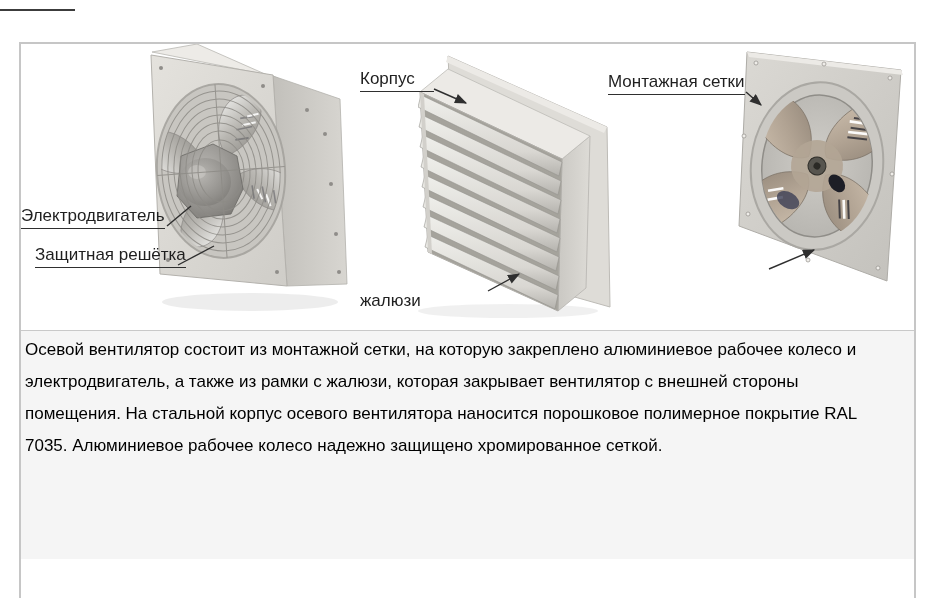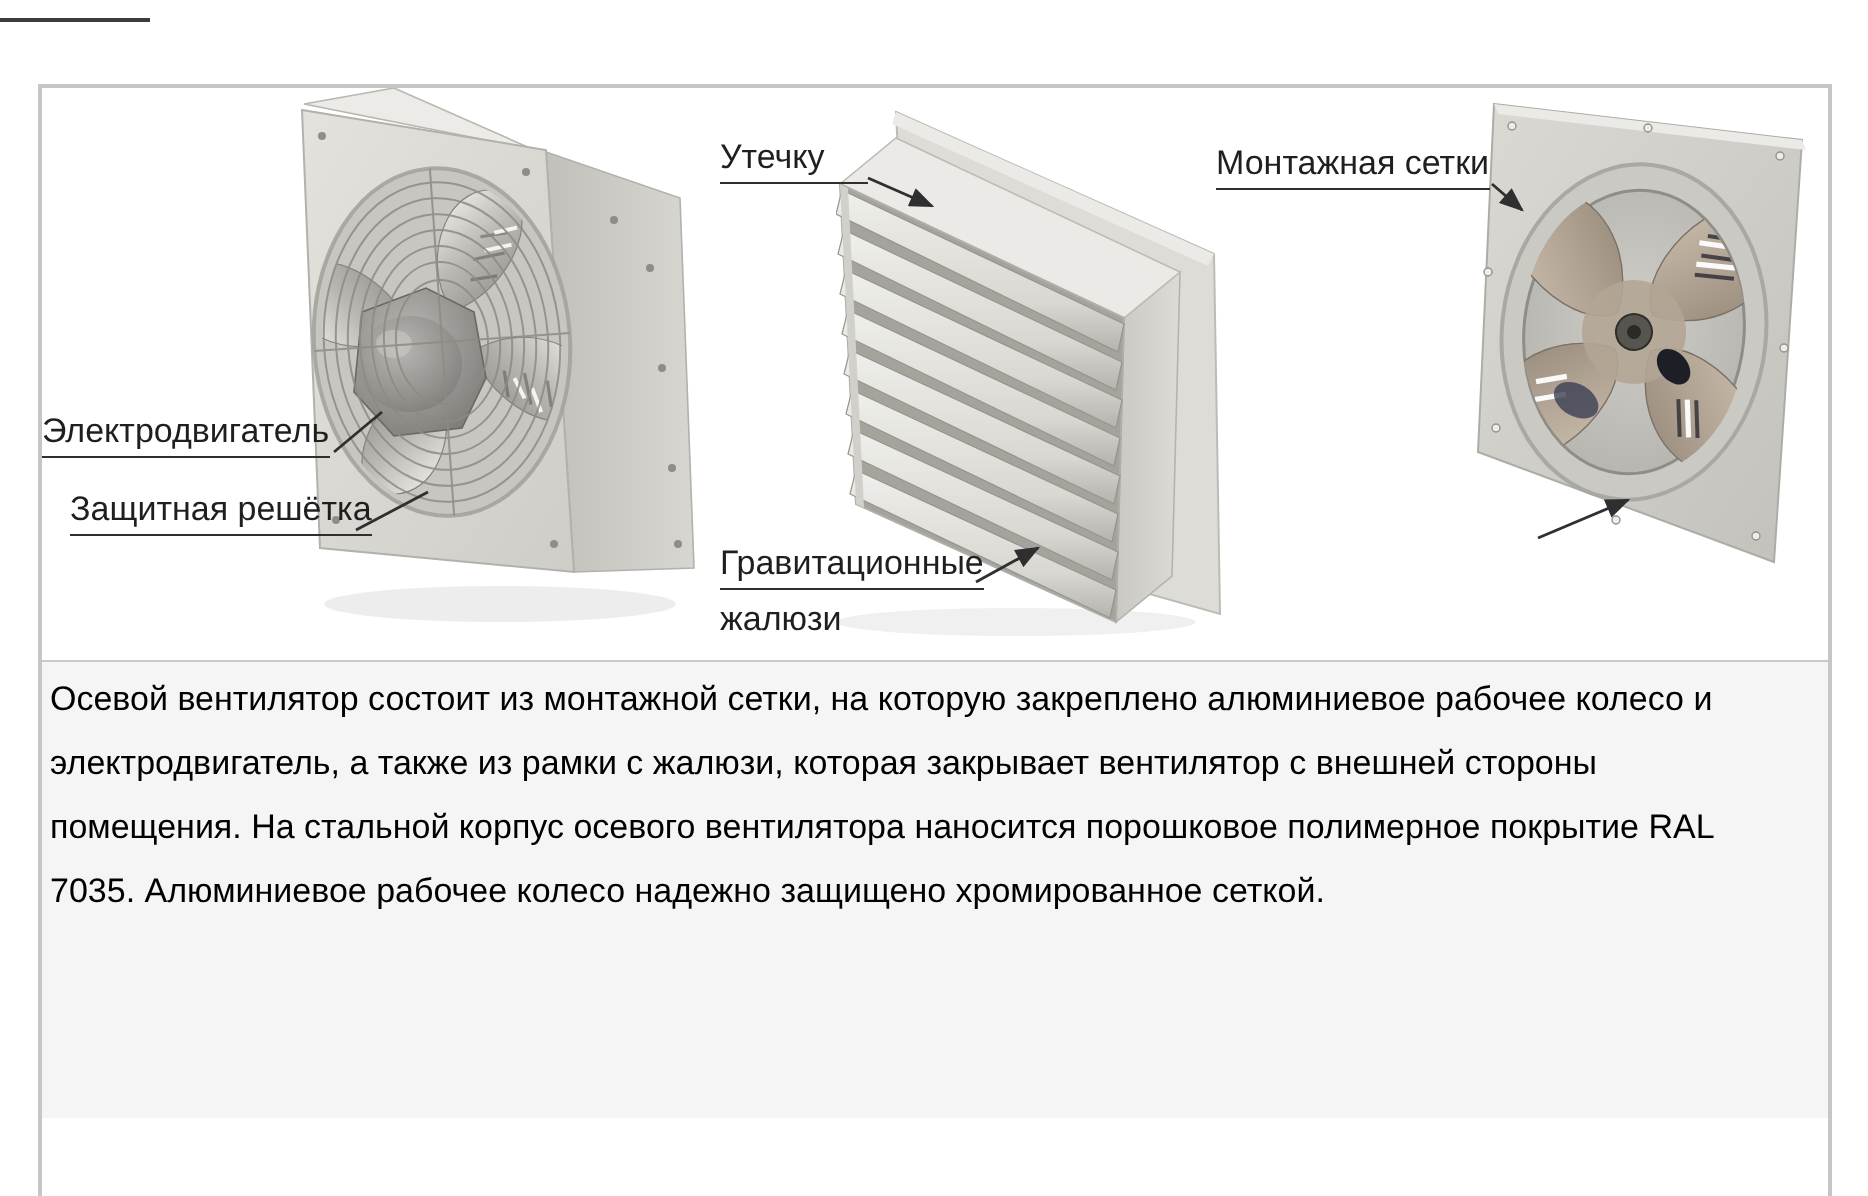--- a/index.html
+++ b/index.html
@@ -230,25 +230,24 @@
         </g>
       </svg>
 
       <div class="callout" style="left:0px;top:162px">
         <span class="u">Электродвигатель</span>
       </div>
       <div class="callout" style="left:14px;top:201px">
         <span class="u">Защитная решётка</span>
       </div>
       <div class="callout" style="left:339px;top:25px">
-        <span class="u fixed" style="width:74px">Утечку</span>
+        <span class="u fixed" style="width:74px">Корпус</span>
       </div>
       <div class="callout" style="left:339px;top:228px">
-        <span class="u" style="display:block">Гравитационные</span>
-        <span style="display:block;margin-top:5px">жалюзи</span>
+        <span style="display:block;margin-top:19px">жалюзи</span>
       </div>
       <div class="callout" style="left:587px;top:28px">
         <span class="u">Монтажная сетки</span>
       </div>
     </div>
 
     <div class="text-section">
       <p>Осевой вентилятор состоит из монтажной сетки, на которую закреплено алюминиевое рабочее колесо и
 электродвигатель, а также из рамки с жалюзи, которая закрывает вентилятор с внешней стороны
 помещения. На стальной корпус осевого вентилятора наносится порошковое полимерное покрытие RAL

